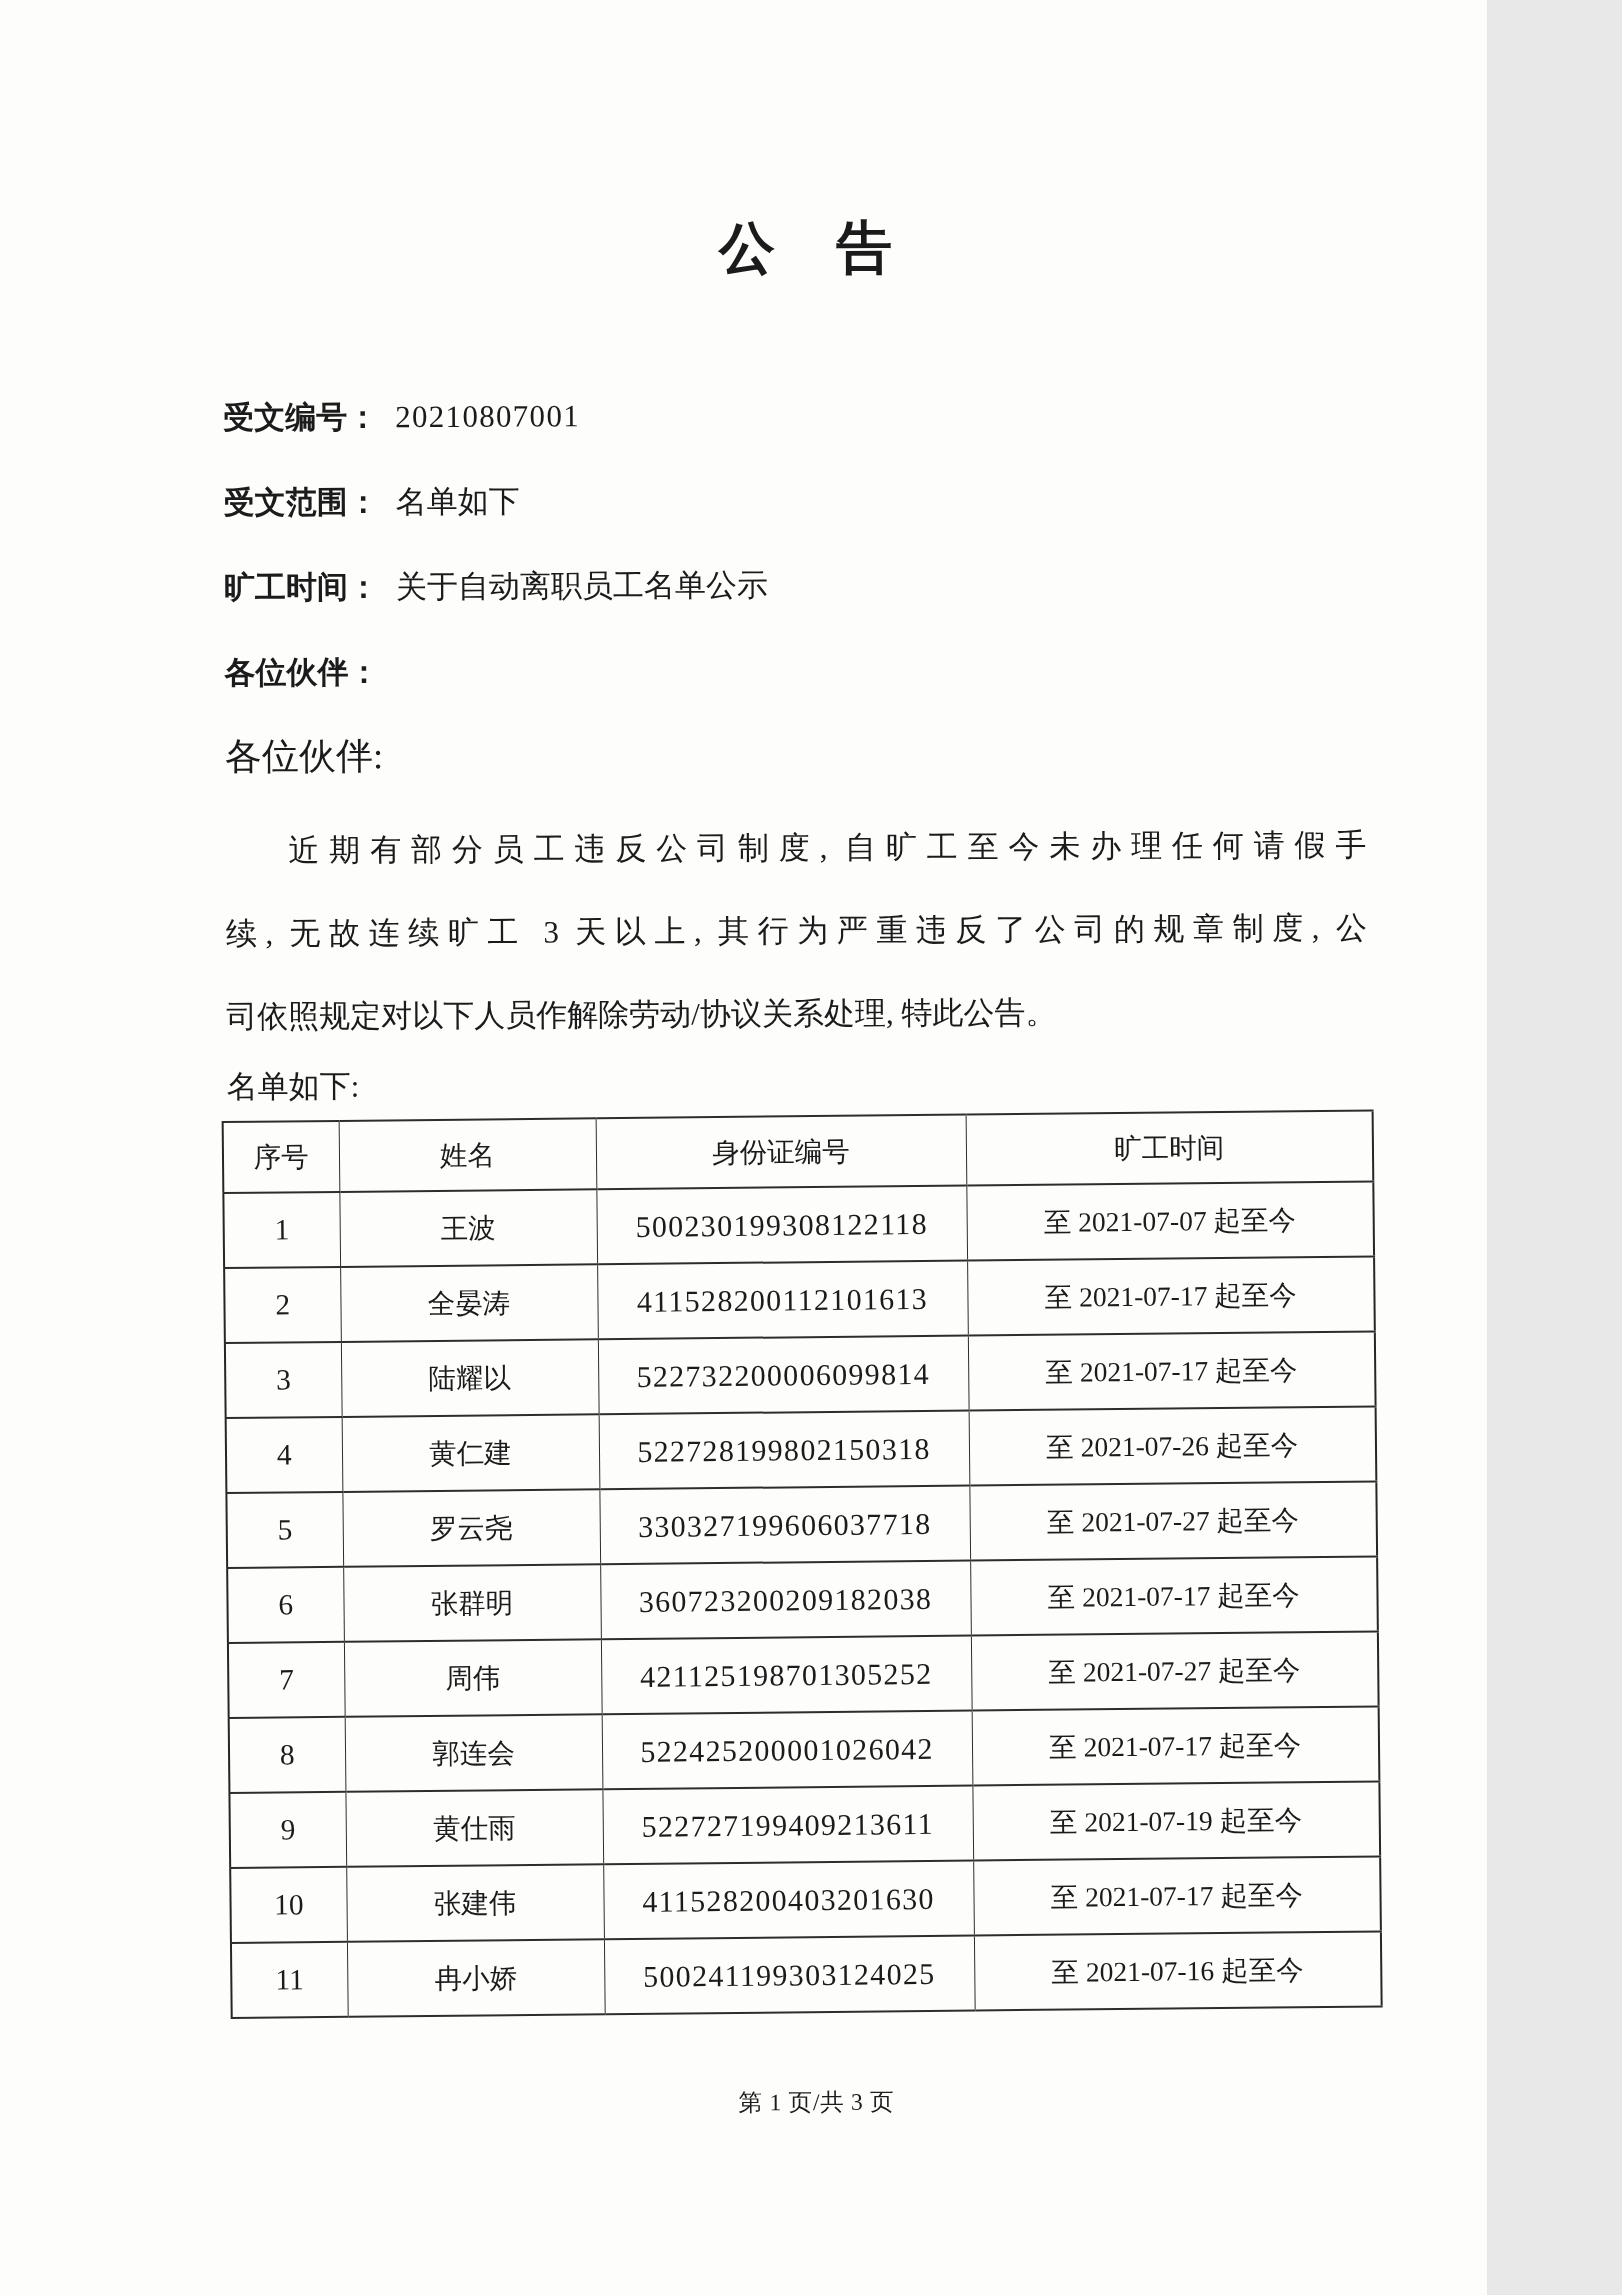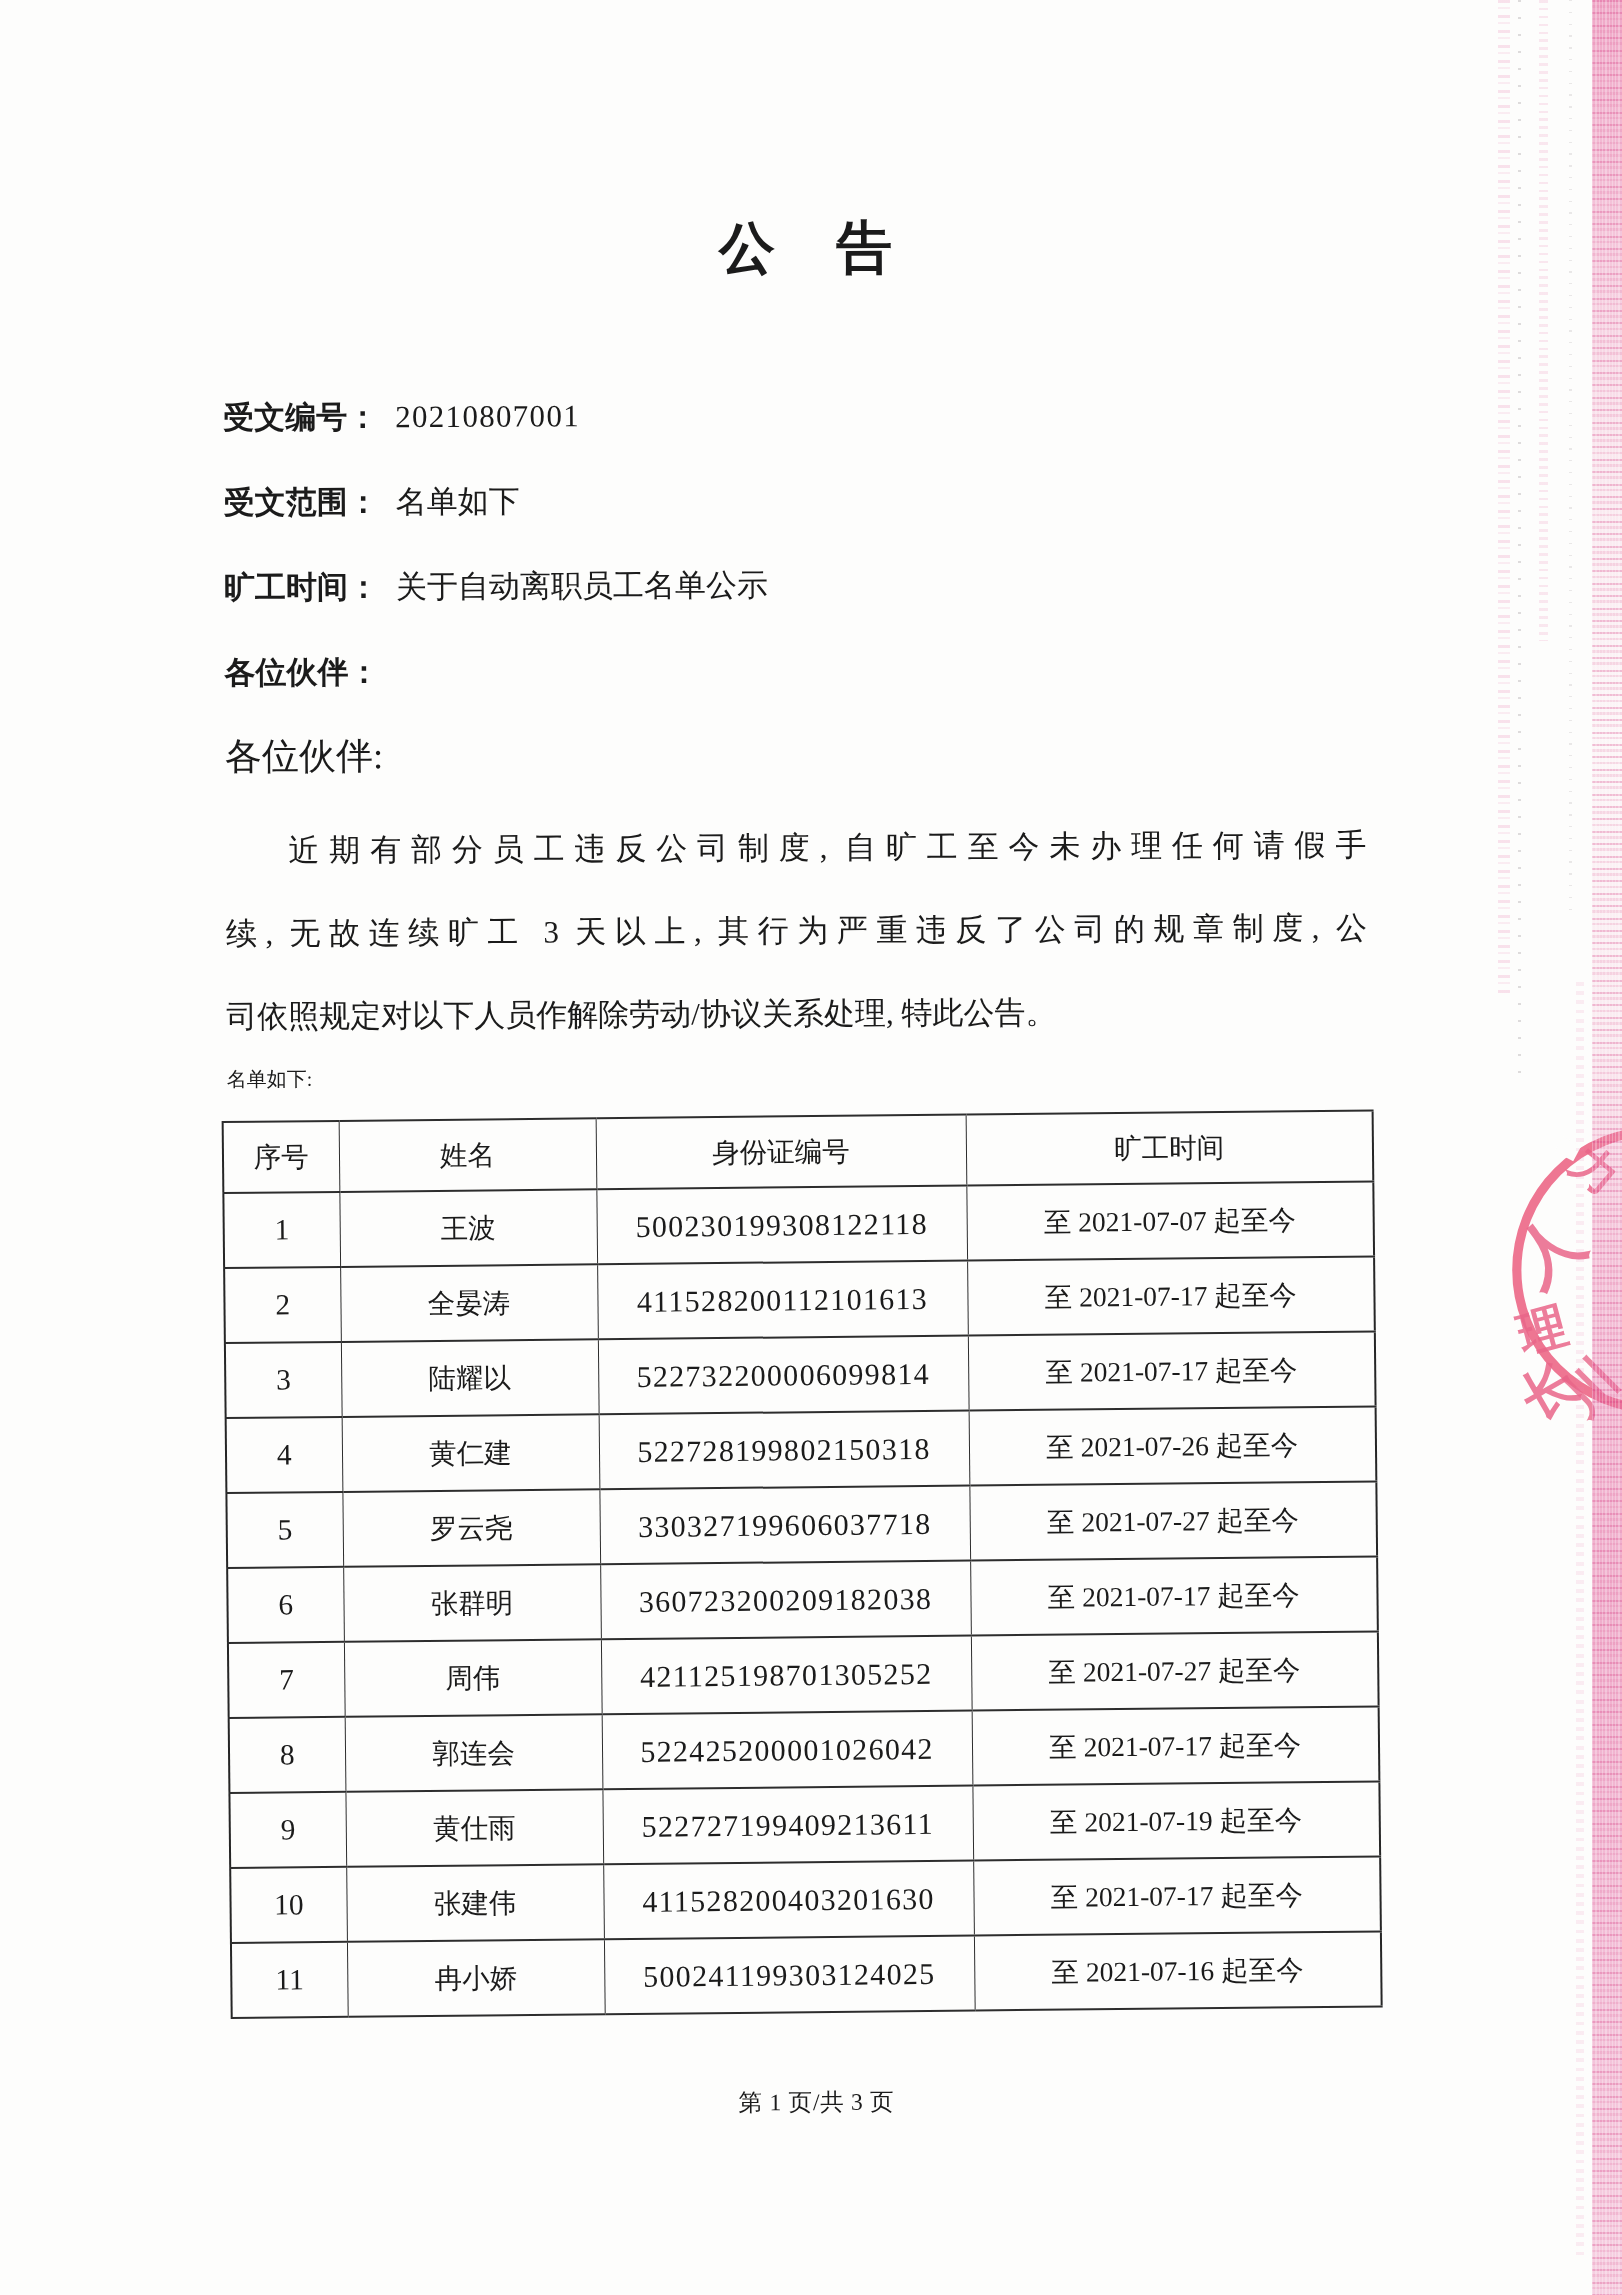--- a/index.html
+++ b/index.html
@@ -1,18 +1,18 @@
 <!DOCTYPE html>
 <html style="font-size:10.5px"><head>
 <meta charset="utf-8">
 <style>
   html, body { margin: 0; padding: 0; background: #e8e8e8; }
   .page {
     position: relative;
-    width: 1622px;
+    width: 1487px;
     height: 2295px;
     background: #fdfdfc;
     font-family: "Liberation Serif", "DejaVu Serif", serif;
     color: #1b1b1b;
     overflow: hidden;
   }
   .content {
     position: absolute;
     inset: 0;
     transform: rotate(-0.3deg);
@@ -39,21 +39,21 @@
   }
   .body-text { position: absolute; left: 227px; top: 806px; width: 1141px; font-size: 31px; }
   .body-line {
     height: 83px; line-height: 83px;
     white-space: nowrap;
     text-align: justify;
     text-align-last: justify;
   }
   .body-line.indent { text-indent: 63px; }
   .body-line.last { text-align-last: left; }
-  .list-intro { position: absolute; left: 227px; top: 1063px; font-size: 20px; }
+  .list-intro { position: absolute; left: 227px; top: 1063px; font-size: 31px; }
   .roster {
     position: absolute; left: 224px; top: 1118px;
     width: 1150px;
     border-collapse: collapse;
     table-layout: fixed;
     transform: rotate(-0.28deg);
     transform-origin: 0 50%;
   }
   .roster th, .roster td {
     border: 1.6px solid #2d2d2d;

